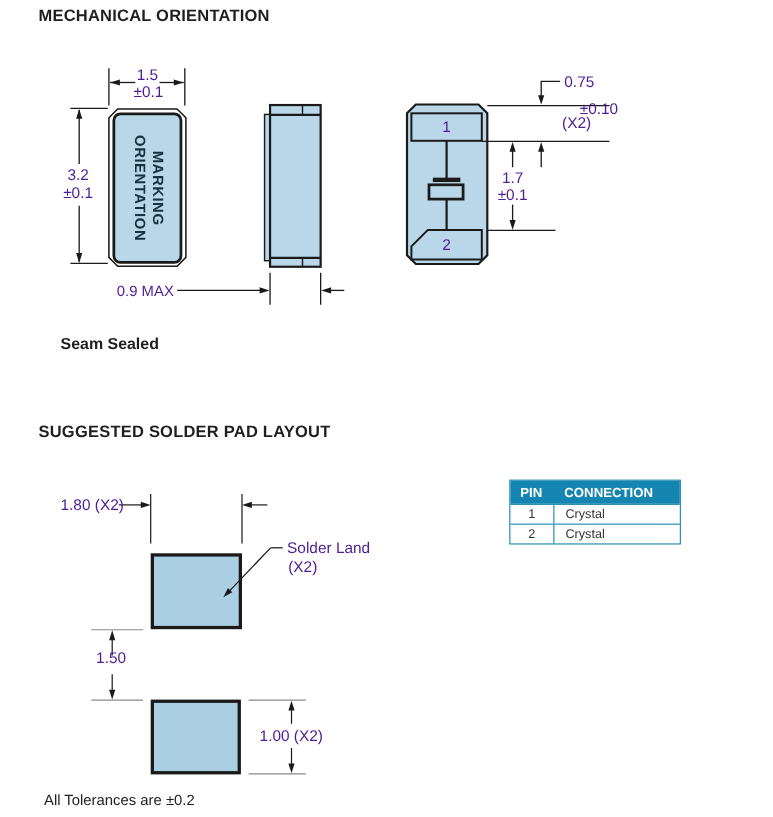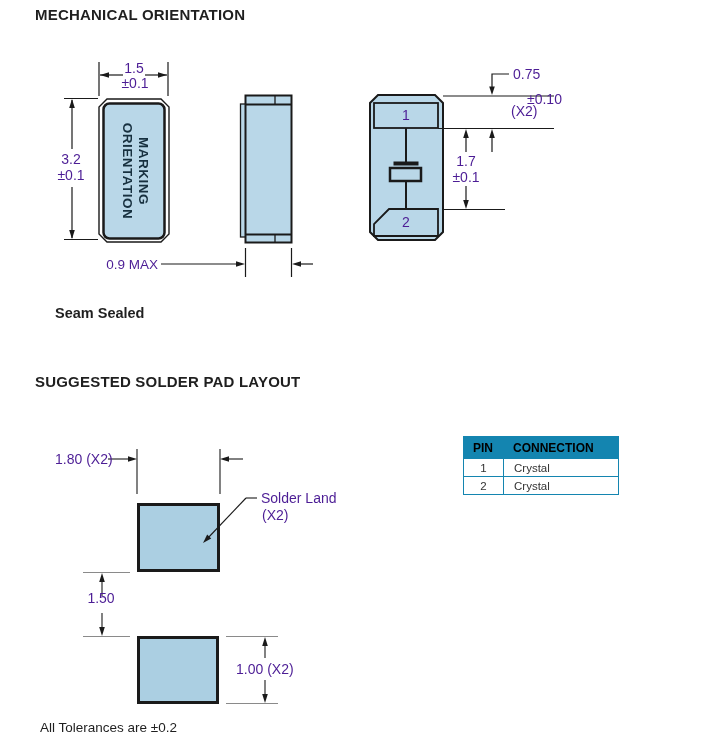--- a/index.html
+++ b/index.html
@@ -16,21 +16,21 @@
     position:absolute; left:74px; top:154px; width:120px; height:34px;
     transform:rotate(90deg); text-align:center;
     font-size:13.5px; font-weight:bold; line-height:16px; letter-spacing:0.5px;
     color:#17303f;
   }
   .notes { position:absolute; left:55px; top:303px; font-size:14.5px; line-height:21px; }
   .notes b { font-weight:bold; }
   
   .pin-table { position:absolute; left:463px; top:436px; width:154px;
                border:1.5px solid #1485b0; border-collapse:collapse; }
-  .pt-header { display:flex; background:#1485b0; color:#000000; font-weight:bold;
+  .pt-header { display:flex; background:#1485b0; color:#ffffff; font-weight:bold;
                font-size:12px; height:21px; align-items:center; }
   .pt-row { display:flex; height:17px; align-items:center; font-size:11.5px;
             border-top:1px solid #1485b0; color:#333; }
   .pt-c1 { width:39px; text-align:center; flex:none; }
   .pt-c2 { padding-left:10px; flex:1; border-left:1px solid #1485b0; height:100%;
            display:flex; align-items:center; }
   .pt-header .pt-c1 { text-align:left; padding-left:9px; width:30px; }
   .pt-header .pt-c2 { border-left:none; }
   .tol { position:absolute; left:40px; top:720px; font-size:13.5px; }
 </style>
@@ -164,21 +164,21 @@
   <div class="lbl" style="left:513px; top:67px;">0.75</div>
   <div class="lbl" style="left:510px; top:92px;margin-left:17px;">±0.10</div>
   <div class="lbl" style="left:511px; top:104px;">(X2)</div>
   <div class="lbl ctr" style="left:466px; top:154px;">1.7</div>
   <div class="lbl ctr" style="left:466px; top:170px;">±0.1</div>
 
   <div class="notes">
     <div><b>Seam Sealed</b></div>
   </div>
 
-  <div class="sec-title" style="left:35px; top:373px;">SUGGESTED SOLDER PAD LAYOUT</div>
+  <div class="sec-title" style="left:35px; top:384px;">SUGGESTED SOLDER PAD LAYOUT</div>
 
   <div class="lbl" style="left:55px; top:452px;">1.80 (X2)</div>
   <div class="lbl" style="left:261px; top:491px;">Solder Land</div>
   <div class="lbl" style="left:262px; top:508px;">(X2)</div>
   <div class="lbl ctr" style="left:101px; top:591px;">1.50</div>
   <div class="lbl" style="left:236px; top:662px;">1.00 (X2)</div>
 
   <div class="pin-table">
     <div class="pt-header">
       <div class="pt-c1">PIN</div>

